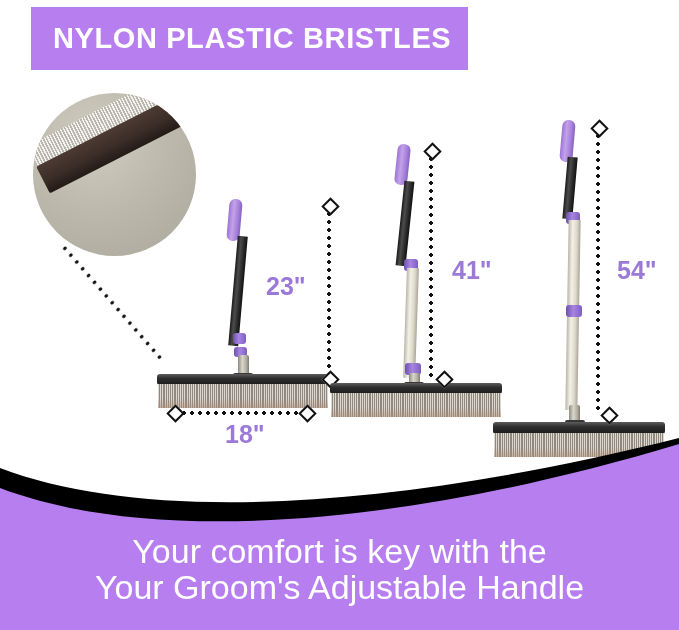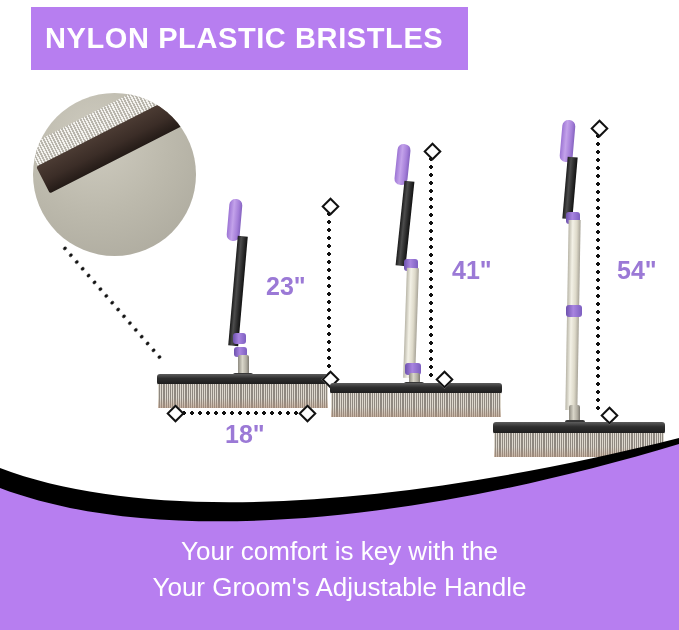--- a/index.html
+++ b/index.html
@@ -27,21 +27,21 @@
     height: 63px;
     background: #b77ef0;
     display: flex;
     align-items: center;
   }
   #header-title {
     color: #ffffff;
     font-size: 29px;
     font-weight: bold;
     letter-spacing: 0.6px;
-    padding-left: 14px;
+    padding-left: 22px;
     white-space: nowrap;
     font-family: "Liberation Sans", sans-serif;
   }
 
   
   #bristle-inset {
     position: absolute;
     left: 33px;
     top: 93px;
     width: 163px;
@@ -197,21 +197,21 @@
     width: 679px;
     height: 200px;
   }
   #footer-text {
     position: absolute;
     left: 0;
     top: 533px;
     width: 679px;
     text-align: center;
     color: #ffffff;
-    font-size: 26px;
+    font-size: 34px;
     line-height: 36px;
     font-family: "Liberation Sans", sans-serif;
     font-weight: 400;
   }
   #footer-text .fline { display: block; }
 </style>
 </head>
 <body>
 
 <div id="stage">

